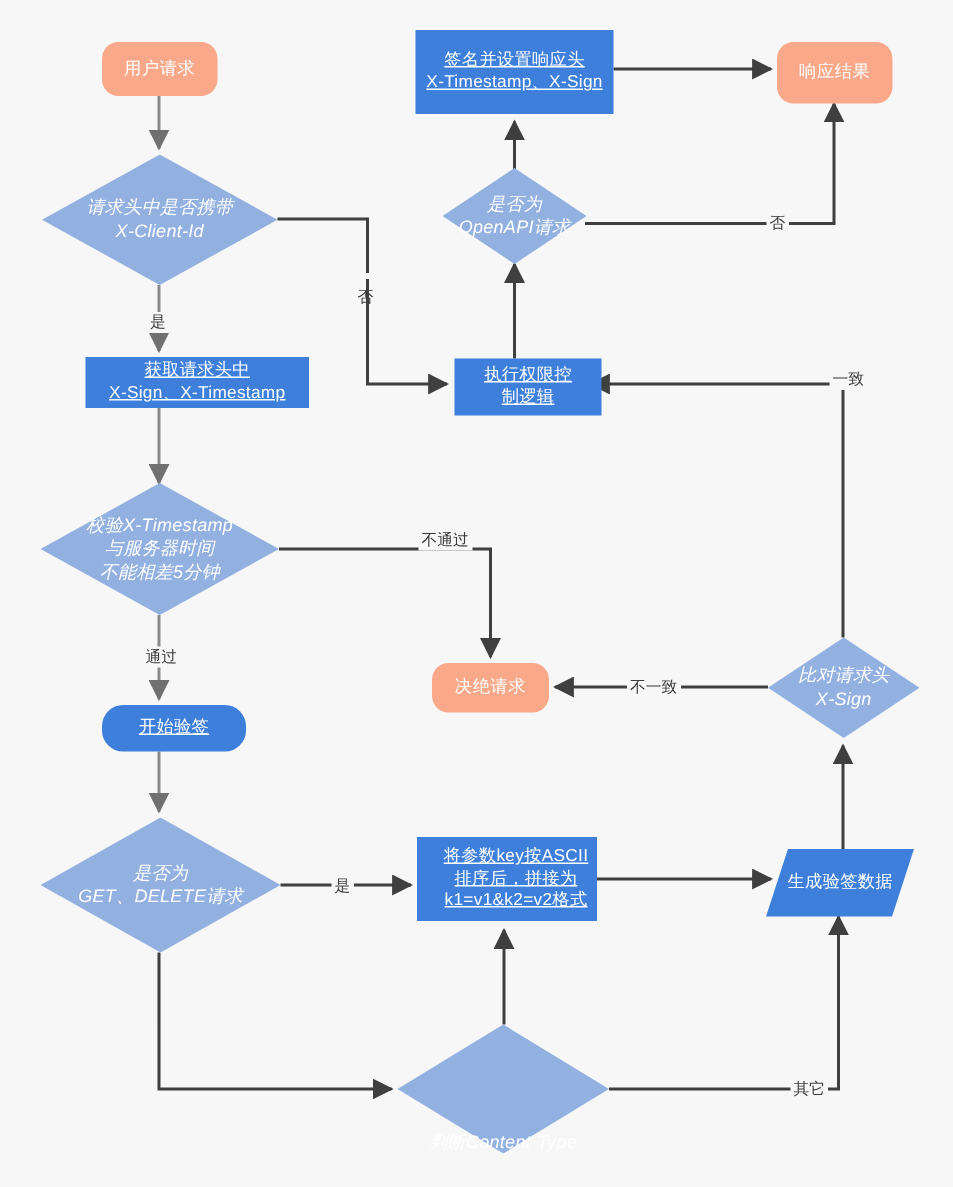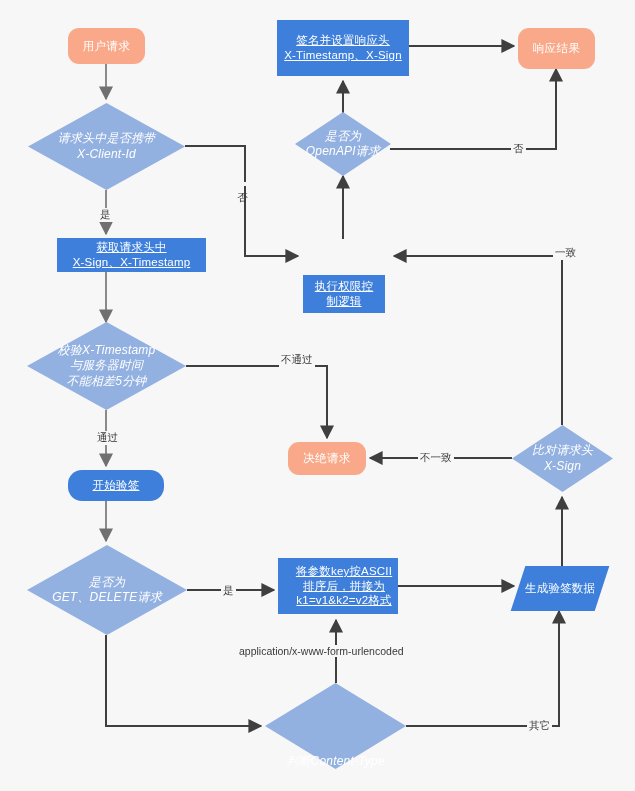--- a/index.html
+++ b/index.html
@@ -204,21 +204,21 @@
   <div class="node node-terminal" style="left:288px; top:442px; width:78px; height:33px;">
     <span>决绝请求</span>
   </div>
 
   <div class="node node-decision" style="left:512px; top:425px; width:101px; height:67px;">
     <div class="diamond-shape"></div>
     <span class="decision-label">比对请求头
 X-Sign</span>
   </div>
 
-  <div class="node node-process" style="left:303px; top:239px; width:82px; height:38px;margin-top:36px;">
+  <div class="node node-process" style="left:303px; top:239px; width:98px; height:38px;">
     <span>执行权限控
 制逻辑</span>
   </div>
 
   <div class="node node-decision" style="left:295px; top:112px; width:96px; height:64px;">
     <div class="diamond-shape"></div>
     <span class="decision-label">是否为
 OpenAPI请求</span>
   </div>
 
@@ -234,21 +234,20 @@
   <div class="edge-label" style="left:98px; top:208px;">是</div>
 
   <div class="edge-label vertical" style="left:236px; top:182px;">否</div>
 
   <div class="edge-label" style="left:279px; top:353px;">不通过</div>
 
   <div class="edge-label" style="left:95px; top:431px;">通过</div>
 
   <div class="edge-label" style="left:221px; top:584px;">是</div>
 
-  <div class="edge-label" style="left:237px; top:645px;">application/x-www-form-urlencoded</div>
 
   <div class="edge-label" style="left:527px; top:719px;">其它</div>
 
   <div class="edge-label" style="left:418px; top:451px;">不一致</div>
 
   <div class="edge-label" style="left:553px; top:246px;">一致</div>
 
   <div class="edge-label" style="left:511px; top:142px;">否</div>
 
 </div>

